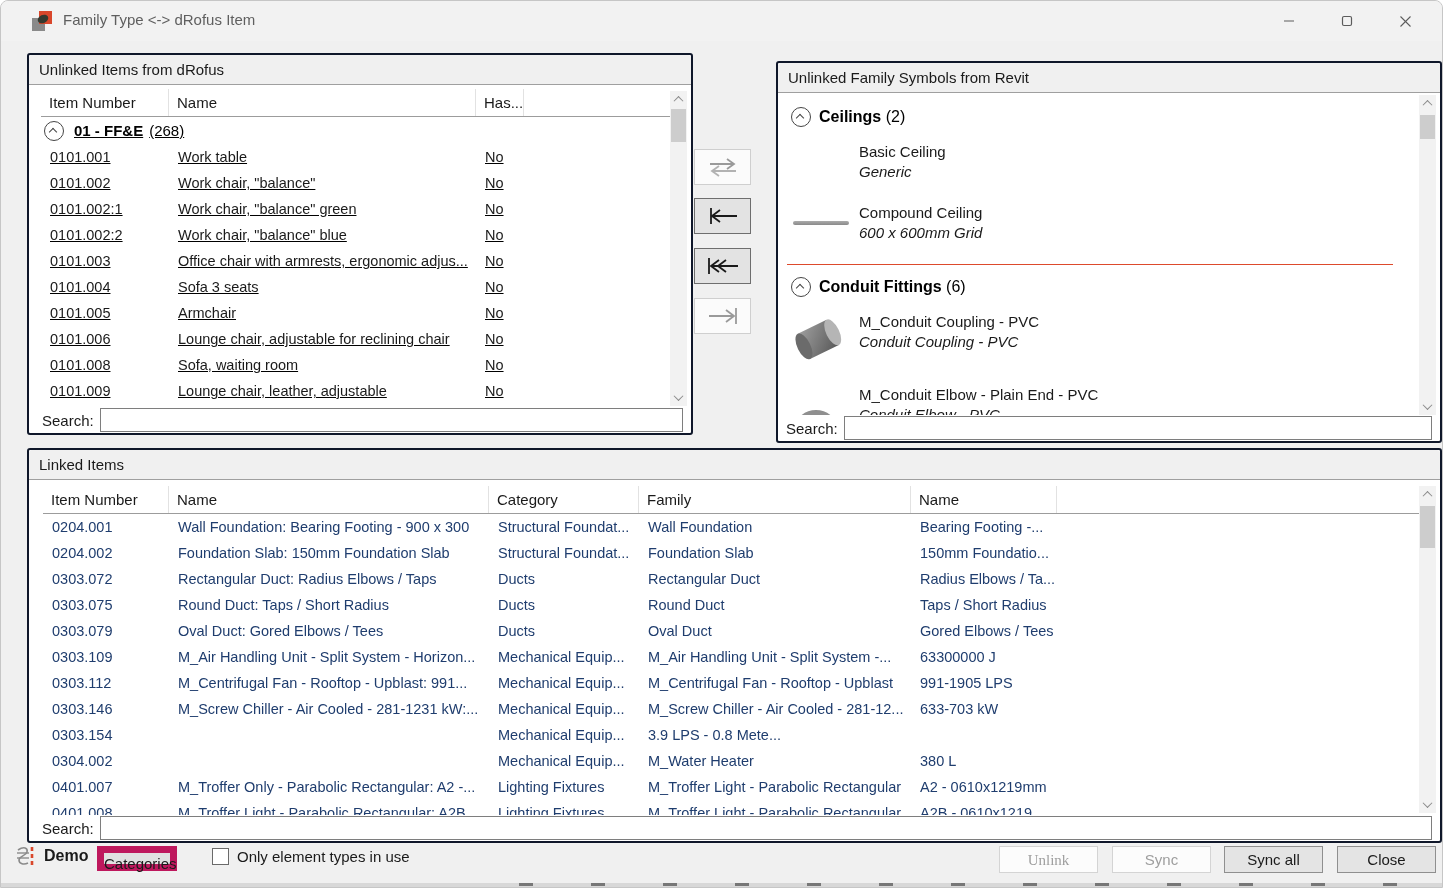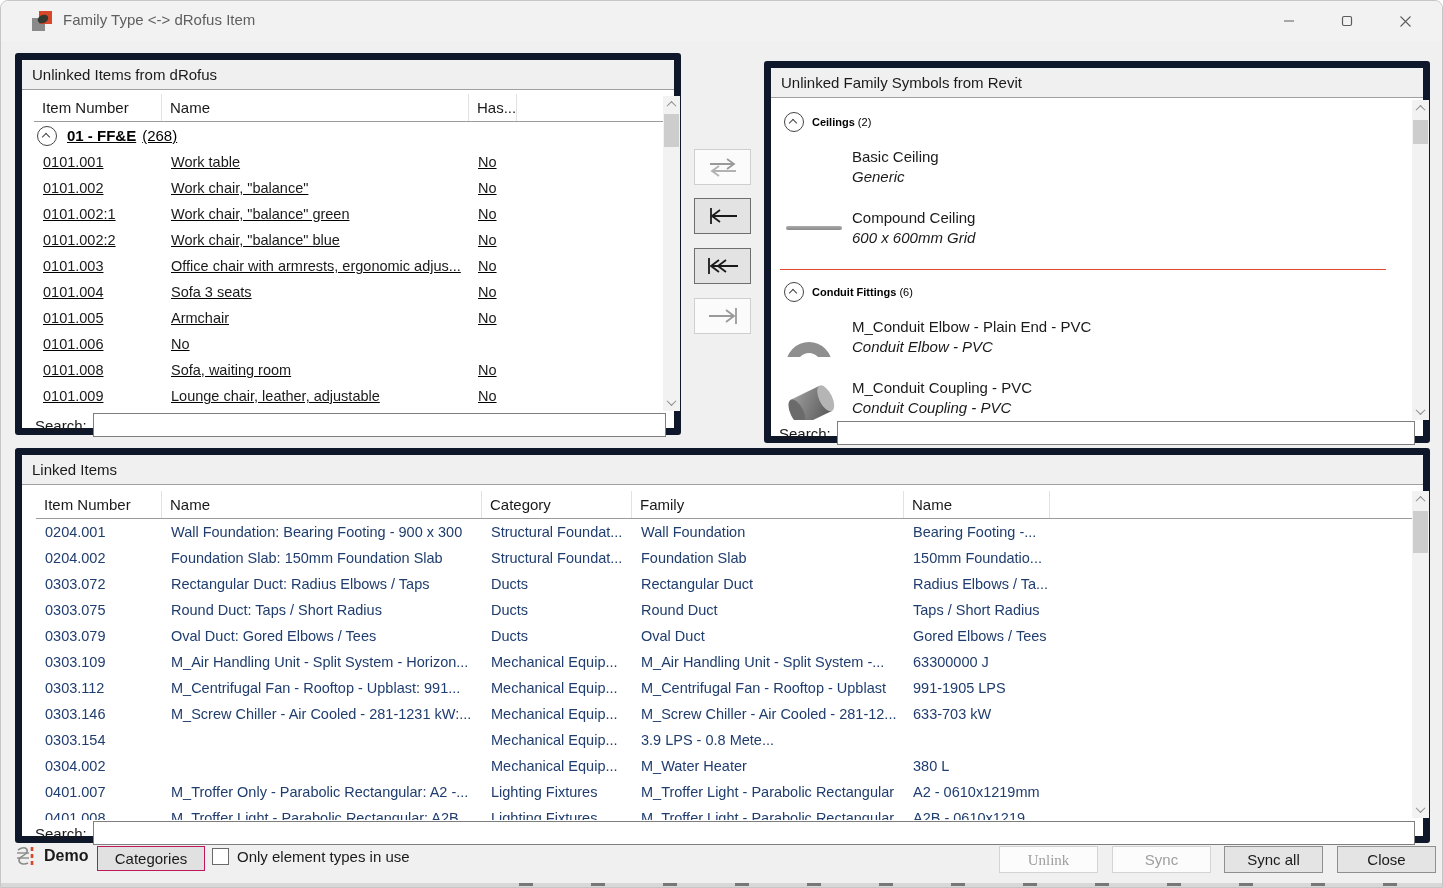--- a/index.html
+++ b/index.html
@@ -10,21 +10,21 @@
     border-radius:8px 8px 0 0; overflow:hidden; border:1px solid #c6c6c6;
   }
   
   .titlebar { position:absolute; left:0; top:0; width:100%; height:40px; background:#f2f2f2; }
   .app-icon { position:absolute; left:30px; top:9px; width:22px; height:22px; }
   .win-title { position:absolute; left:62px; top:10px; font-size:15px; color:#5f5f5f; }
   .win-controls { position:absolute; right:8px; top:0; height:40px; display:flex; }
   .win-btn { width:58px; height:40px; display:flex; align-items:center; justify-content:center; }
   .win-btn svg { stroke:#5c5c5c; }
   
-  .panel { position:absolute; background:#ffffff; border:7px solid #0f172a; border-radius:3px; }
+  .panel { position:absolute; background:#ffffff; border:2px solid #0f172a; border-radius:3px;margin-left:12px; }
   .panel-caption { height:30px; line-height:29px; background:#f0f0f0; border-bottom:1px solid #9f9f9f;
                    padding-left:10px; font-size:15px; color:#1a1a1a; border-radius:3px 3px 0 0; }
   #panel-left  { left:14px;  top:52px;  width:666px;  height:382px; }
   #panel-right { left:763px; top:60px;  width:666px;  height:382px; }
   #panel-linked{ left:14px;  top:447px; width:1415px; height:395px; }
   
   .thead { display:grid; font-size:15px; color:#1a1a1a; border-bottom:1px solid #9c9c9c; height:28px; }
   .thead .th { line-height:27px; padding-left:8px; border-right:1px solid #e2e2e2; overflow:hidden; white-space:nowrap; }
   .thead .th.last { border-right:none; }
   .left-grid   { grid-template-columns:128px 307px 48px auto; }
@@ -56,36 +56,36 @@
   .chev.down { transform:rotate(225deg) translate(1px,1px); }
   .sb-thumb { position:absolute; left:1px; width:15px; background:#cdcdcd; }
   
   .xfer { position:absolute; left:693px; width:57px; height:36px; background:#e3e3e3; border:1px solid #6e6e6e;
           display:flex; align-items:center; justify-content:center; }
   .xfer.disabled { background:#fbfbfb; border-color:#cfcfcf; }
   .xfer svg { stroke:#1a1a1a; }
   .xfer.disabled svg { stroke:#9a9a9a; }
   
   #tree { position:absolute; left:1px; top:32px; width:640px; height:320px; overflow:hidden; }
-  .tree-group-h { display:flex; align-items:center; gap:8px; font-size:11px; margin:9px 0 0 12px; height:26px; }
+  .tree-group-h { display:flex; align-items:center; gap:8px; font-size:16px; margin:9px 0 0 12px; height:26px; }
   .tree-item { display:flex; margin:12px 0 21px 14px; }
   .thumb { width:66px; flex:none; display:flex; align-items:center; justify-content:flex-start; }
   .thumb .bar { width:56px; height:4px; border-radius:2px; background:linear-gradient(#ababab,#8a8a8a); }
   .elbow-clip { width:50px; height:15px; overflow:hidden; margin-top:24px; }
   .elbow-ring { width:46px; height:46px; border:11px solid #8f8f8f; border-radius:50%; }
   .ti-name { font-size:15px; color:#1a1a1a; line-height:20px; }
   .ti-type { font-size:15px; color:#1a1a1a; font-style:italic; line-height:20px; }
   .group-sep { height:0; border-top:1.5px solid #dd4a2c; margin:0 26px 0 8px; }
   
   .footer { position:absolute; left:0; top:836px; width:100%; height:38px; }
   .brand { position:absolute; left:14px; top:7px; display:flex; align-items:center; gap:6px; }
   .brand b { font-size:16px; color:#1a1a1a; }
   .btn { font-family:"Liberation Sans",sans-serif; font-size:15px; text-align:center; }
-  #btn-categories { position:absolute; left:96px; top:9px; width:108px; height:25px; background:#e1e1e1;
-                    border:1px solid #be185d; color:#1a1a1a; line-height:22px; }
+  #btn-categories { position:absolute; left:96px; top:9px; width:80px; height:25px; background:#e1e1e1;
+                    border:7px solid #be185d; color:#1a1a1a; line-height:22px;text-align:right; }
   .chkwrap { position:absolute; left:211px; top:11px; display:flex; align-items:center; gap:8px; font-size:15px; color:#1a1a1a; }
   .chk { width:17px; height:17px; border:1px solid #6a6a6a; background:#fff; }
   .action-btn { position:absolute; top:9px; width:99px; height:27px; line-height:24px; border:1px solid #8f8f8f; background:#e4e4e4; color:#1a1a1a; }
   .action-btn.disabled { background:#fcfcfc; border-color:#d4d4d4; color:#9e9e9e; }
   
   .sliver { position:absolute; left:0; bottom:0; width:100%; height:4px; background:#d8d8d8; }
   .sliver .dashes { position:absolute; left:460px; right:0; top:0; height:3px;
       background:repeating-linear-gradient(90deg, transparent 0 58px, #5f5f5f 58px 72px); opacity:.8; }
 </style>
 </head>
@@ -181,20 +181,21 @@
 
   <div class="trow left-grid">
     <span class="c0">0101.005</span>
     <span class="c1">Armchair</span>
     <span class="c2">No</span>
     <span class="c3"></span>
   </div>
 
   <div class="trow left-grid">
     <span class="c0">0101.006</span>
+    <span class="c1">Lounge chair, adjustable for reclining chair</span>
     <span class="c2">No</span>
     <span class="c3"></span>
   </div>
 
   <div class="trow left-grid">
     <span class="c0">0101.008</span>
     <span class="c1">Sofa, waiting room</span>
     <span class="c2">No</span>
     <span class="c3"></span>
   </div>
@@ -277,52 +278,52 @@
 <div class="group-sep"></div>
   <div class="tree-group-h">
     <span class="circ">
             <span class="chev-up"></span>
           </span>
     <span><b class="g-label">Conduit Fittings</b> <span class="g-count">(6)</span></span>
   </div>
 
   <div class="tree-item">
     <div class="thumb">
-            <div class="elbow-clip">
-              <div class="elbow-ring"></div>
-            </div>
-          </div>
-    <div>
-      <div class="ti-name">M_Conduit Elbow - Plain End - PVC</div>
-      <div class="ti-type">Conduit Elbow - PVC</div>
-    </div>
-  </div>
-
-  <div class="tree-item">
-    <div class="thumb">
             <svg width="56" height="52" viewBox="0 0 56 52">
               <defs>
                 <linearGradient id="cyl" x1="0" y1="0" x2="1" y2="1">
                   <stop offset="0" stop-color="#9e9e9e"></stop>
                   <stop offset="0.55" stop-color="#787878"></stop>
                   <stop offset="1" stop-color="#595959"></stop>
                 </linearGradient>
               </defs>
               <g transform="rotate(-26 28 26)">
                 <rect x="9" y="12" width="32" height="28" fill="url(#cyl)"></rect>
                 <ellipse cx="9" cy="26" rx="6.5" ry="14" fill="#6b6b6b"></ellipse>
                 <ellipse cx="41" cy="26" rx="6.5" ry="14" fill="#b5b5b5"></ellipse>
               </g>
             </svg>
           </div>
     <div>
       <div class="ti-name">M_Conduit Coupling - PVC</div>
       <div class="ti-type">Conduit Coupling - PVC</div>
     </div>
   </div>
+
+  <div class="tree-item">
+    <div class="thumb">
+            <div class="elbow-clip">
+              <div class="elbow-ring"></div>
+            </div>
+          </div>
+    <div>
+      <div class="ti-name">M_Conduit Elbow - Plain End - PVC</div>
+      <div class="ti-type">Conduit Elbow - PVC</div>
+    </div>
+  </div>
 </div>
     <div class="search-row" style="left:8px; right:8px; top:353px;">
       <span>Search:</span>
       <input type="text" value="" style="">
     </div>
     <div class="vscroll" style="left:641px; top:32px; height:320px;">
       <div class="sb-btn sb-up">
           <span class="chev up"></span>
         </div>
       <div class="sb-thumb" style="top:20px; height:24px;"></div>

